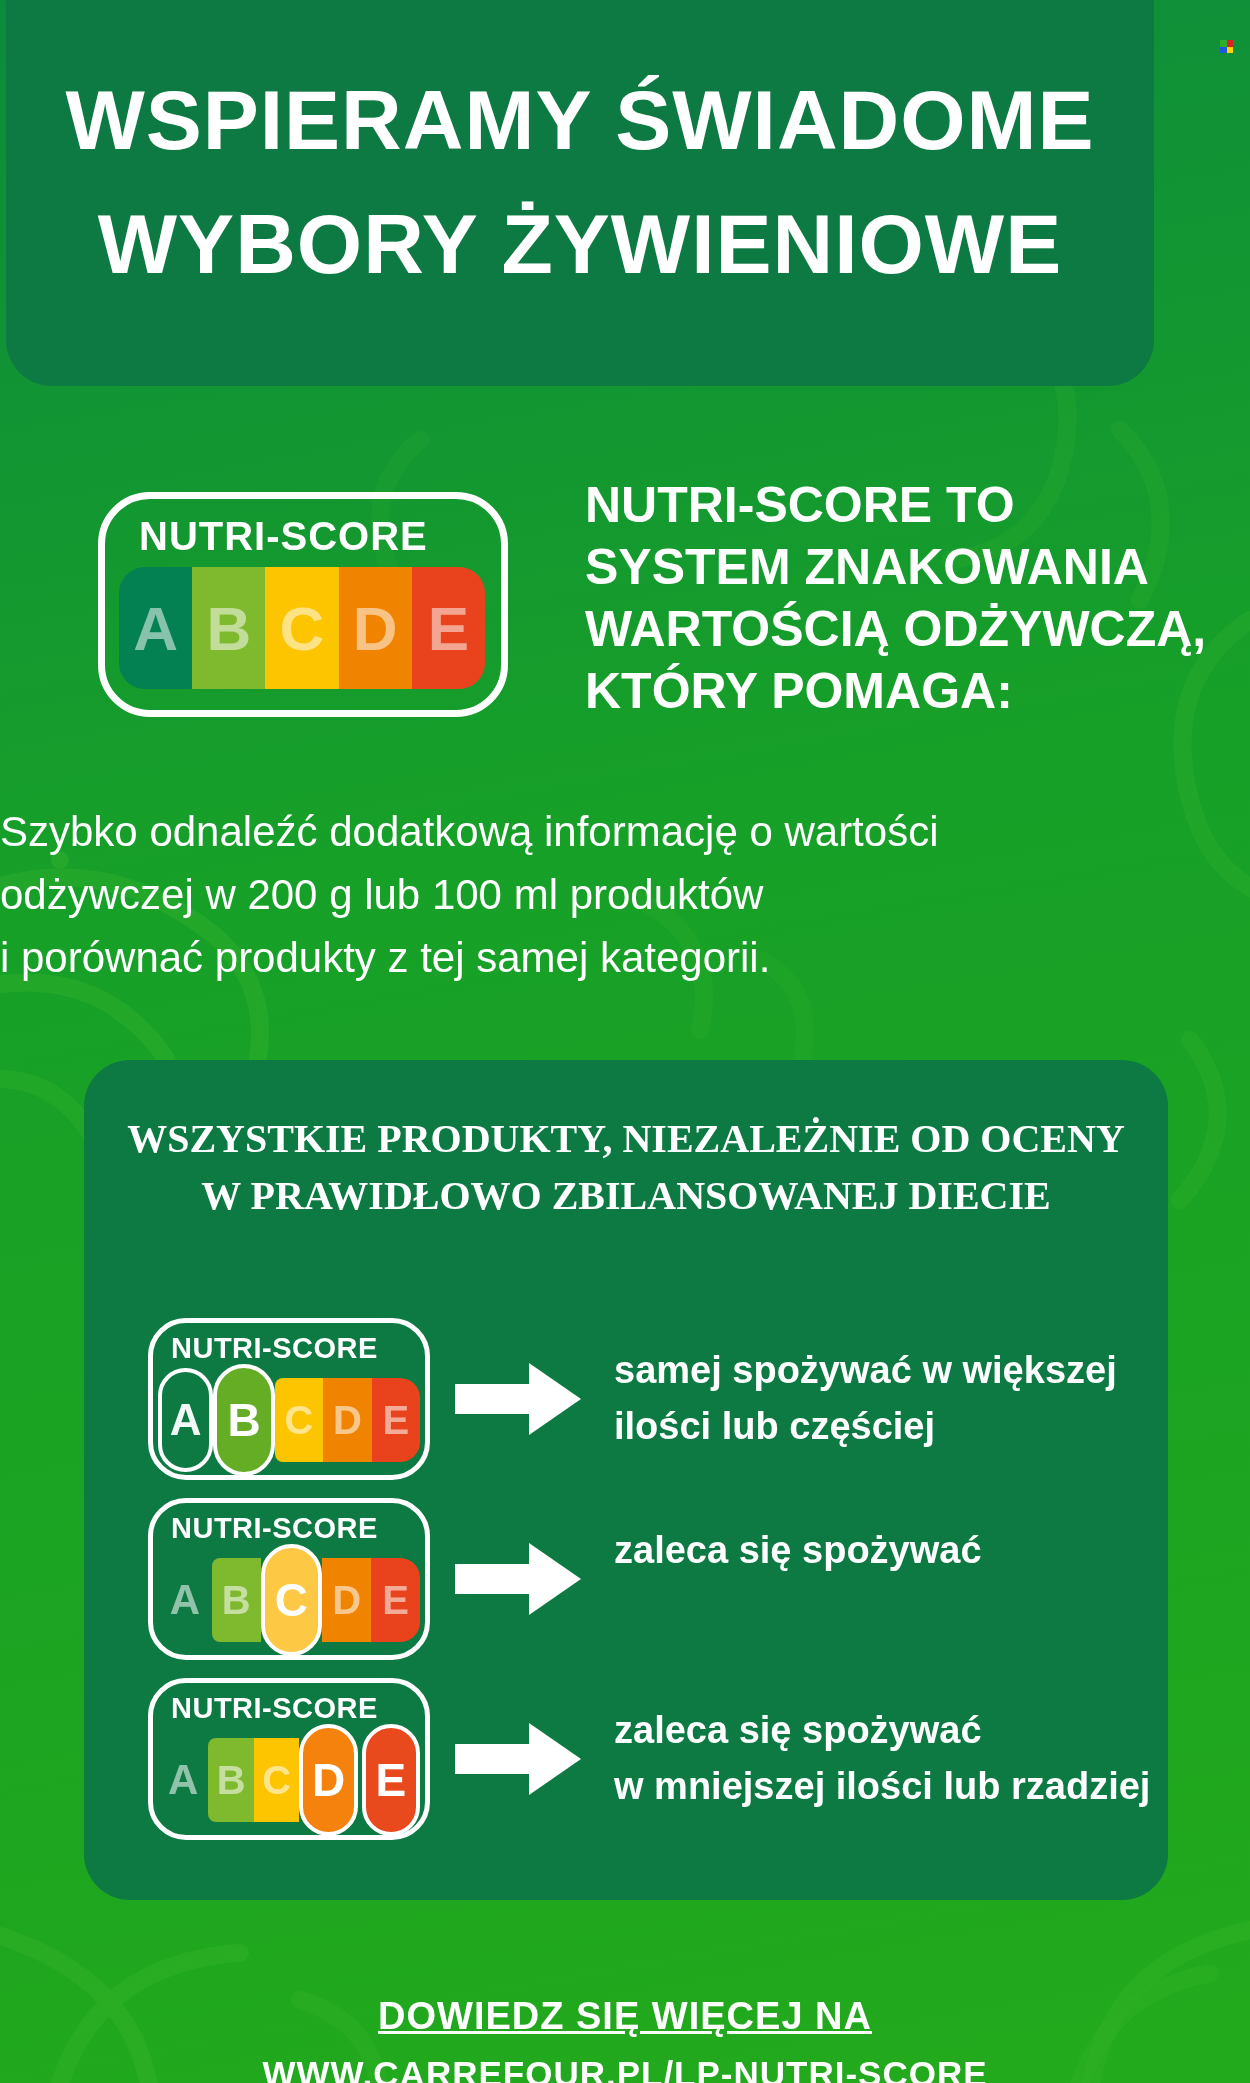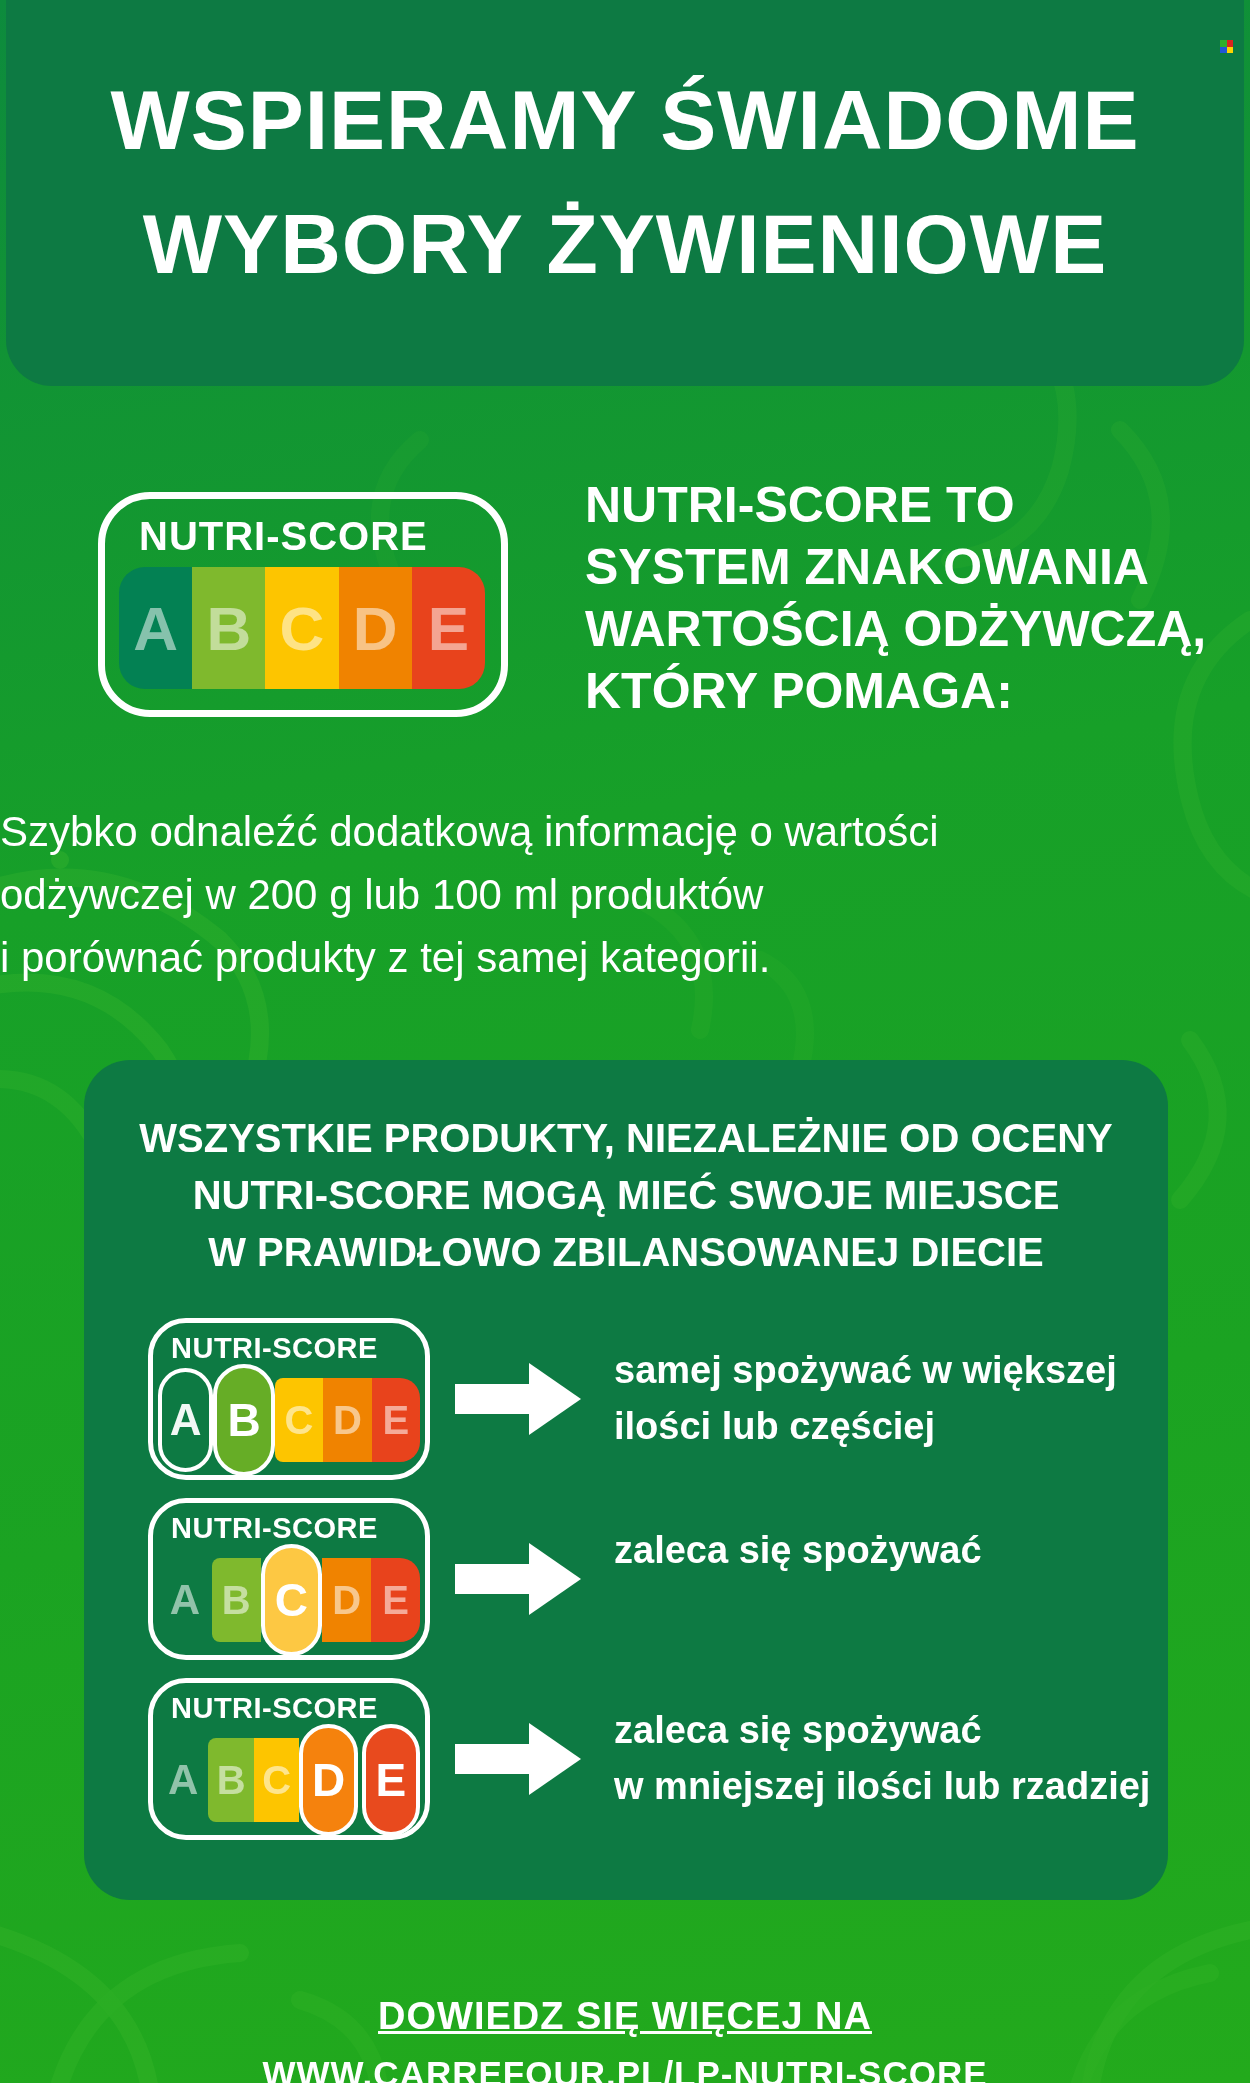--- a/index.html
+++ b/index.html
@@ -9,21 +9,21 @@
     --oval_b:#66ad26; --oval_c:#fdc843; --oval_d:#f5820d; --oval_e:#e84a1e;
     --logo_q1:#2fae2b; --logo_q2:#d8251f; --logo_q3:#2257d6; --logo_q4:#ffd400;
   }
   *{box-sizing:border-box;margin:0;padding:0}
   body{margin:0;background:#08682f;font-family:"Liberation Sans","DejaVu Sans",sans-serif;}
   .page{position:relative;width:1250px;height:2083px;overflow:hidden;
     background:linear-gradient(170deg,var(--bg_green_top) 0%,var(--bg_green_mid) 40%,#1ba322 68%,var(--bg_green_bottom) 100%);}
   .doodles{position:absolute;inset:0;width:100%;height:100%;pointer-events:none}
 
   
-  .header{position:absolute;left:6px;top:0;width:1238px;height:386px;background:var(--panel_green);
+  .header{position:absolute;left:6px;top:0;width:1148px;height:386px;background:var(--panel_green);
     border-radius:0 0 46px 46px;}
   .header-title{position:absolute;top:58px;left:0;width:100%;text-align:center;color:#fff;
     font-size:84px;font-weight:800;line-height:124px;letter-spacing:1px;}
   .logo-grid{position:absolute;left:1214px;top:40px;width:13px;height:13px;display:grid;
     grid-template-columns:1fr 1fr;grid-template-rows:1fr 1fr;}
   .logo-grid span{display:block}
   .lq1{background:var(--logo_q1)} .lq2{background:var(--logo_q2)}
   .lq3{background:var(--logo_q3)} .lq4{background:var(--logo_q4)}
 
   
@@ -37,21 +37,21 @@
   .big-e{background:var(--nutri_e);border-radius:0 26px 26px 0}
 
   
   .intro-heading{position:absolute;left:585px;top:474px;color:#fff;font-size:50px;font-weight:800;line-height:62px;}
   .paragraph{position:absolute;left:0;top:800px;width:1250px;color:#fff;
     font-size:42px;font-weight:400;line-height:63px;}
 
   
   .card{position:absolute;left:84px;top:1060px;width:1084px;height:840px;background:var(--panel_green);border-radius:46px;}
   .card-heading{position:absolute;top:50px;left:0;width:100%;text-align:center;color:#fff;
-    font-size:40px;font-weight:800;line-height:57px;}
+    font-size:40px;font-weight:800;line-height:57px;font-family:Liberation Serif, serif;}
   .row{position:absolute;left:0;width:100%;height:162px;}
   .row1{top:258px}.row2{top:438px}.row3{top:618px}
 
   .mini-label{position:absolute;left:64px;top:0;width:282px;height:162px;border:5px solid #fff;border-radius:38px;}
   .mini-title{position:absolute;left:18px;top:9px;color:#fff;font-size:29px;font-weight:800;letter-spacing:.5px;}
   .mini-bar{position:absolute;left:5px;top:40px;width:262px;height:114px;display:flex;align-items:center;}
   .cell{display:flex;align-items:center;justify-content:center;font-weight:800;}
   .bare{width:54px;height:84px;font-size:42px;color:rgba(255,255,255,.55)}
   .ring{width:56px;height:104px;border:4px solid #fff;border-radius:30px;font-size:44px;color:rgba(255,255,255,.95)}
   .seg{width:49px;height:84px;font-size:40px;color:rgba(255,255,255,.55)}
@@ -130,21 +130,20 @@
 
   <div class="paragraph">
     <div>Szybko odnaleźć dodatkową informację o wartości</div>
     <div>odżywczej w 200 g lub 100 ml produktów</div>
     <div>i porównać produkty z tej samej kategorii.</div>
   </div>
 
   <div class="card">
     <div class="card-heading">
       <div>WSZYSTKIE PRODUKTY, NIEZALEŻNIE OD OCENY</div>
-      <div>NUTRI-SCORE MOGĄ MIEĆ SWOJE MIEJSCE</div>
       <div>W PRAWIDŁOWO ZBILANSOWANEJ DIECIE</div>
     </div>
 
     <div class="row row1">
       <div class="mini-label">
         <div class="mini-title">NUTRI-SCORE</div>
         <div class="mini-bar">
           <div class="cell ring">A</div>
           <div class="cell oval oval-b">B</div>
           <div class="cell seg seg-c first">C</div>

